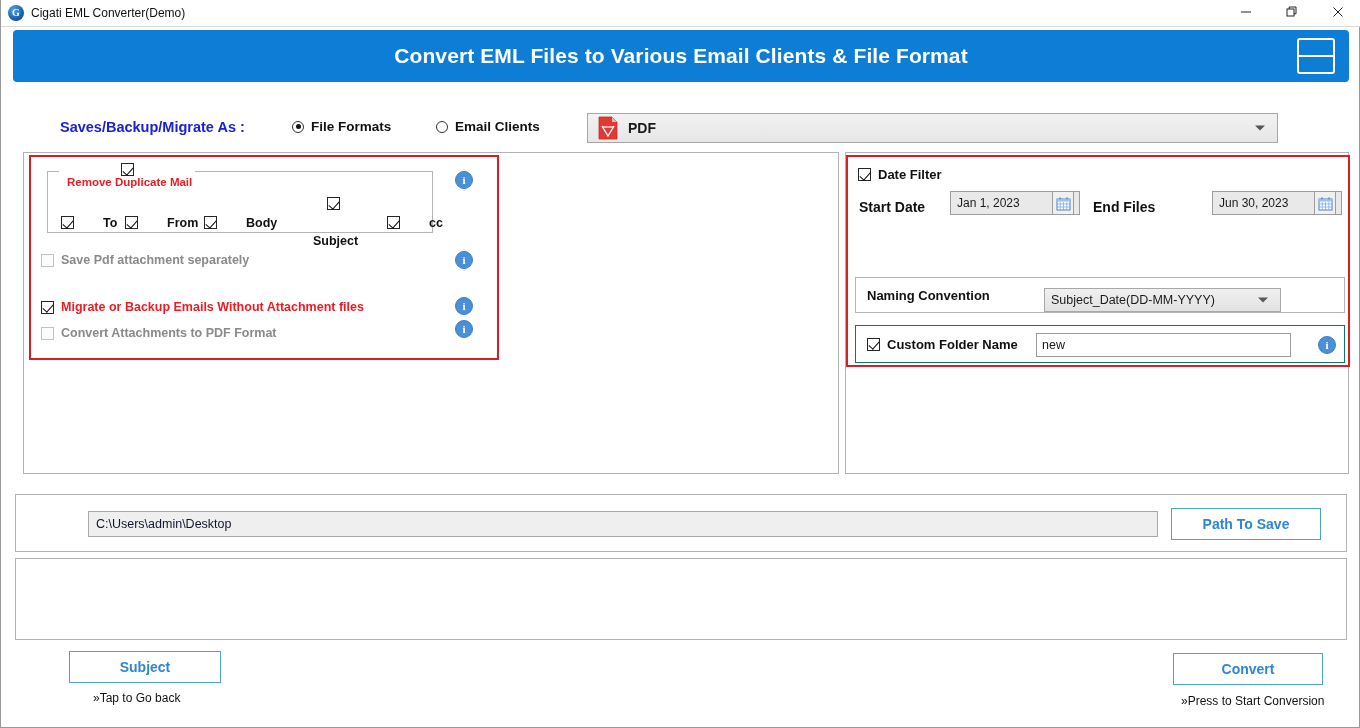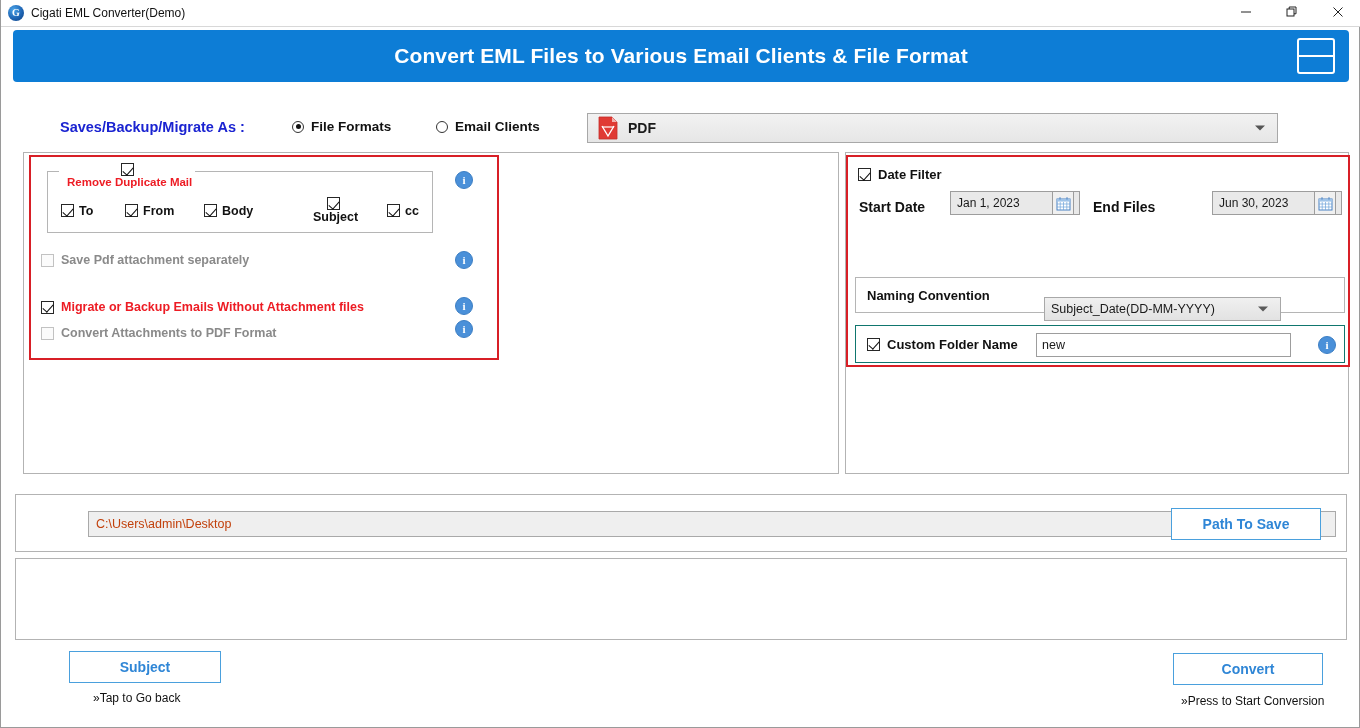--- a/index.html
+++ b/index.html
@@ -163,21 +163,21 @@
     background: #ffffff; padding: 0 3px;
     display: flex; align-items: center; flex-direction: column;
   }
   .dup-legend .lbl {
     color: #ed1c24; font-weight: bold; font-size: 11.5px; margin-left: 5px;
   }
   .dup-sub {
     position: absolute; left: 13px; top: 25px;
     display: flex; align-items: center;
   }
-  .dup-sub .cbitem { display: flex; align-items: center; margin-right: 6px; cursor: pointer; }
+  .dup-sub .cbitem { display: flex; align-items: center; margin-right: 6px; cursor: pointer; gap: 24px; }
   .dup-sub .cbtext { font-size: 12.5px; font-weight: bold; color: #111; margin-left: 5px; }
 
   .cb {
     width: 13px; height: 13px;
     border: 1px solid #262626;
     background: #ffffff;
     display: inline-block; position: relative; flex: 0 0 auto;
   }
   .cb.checked::after {
     content: "";
@@ -237,21 +237,21 @@
   }
 
   .naming-box {
     position: absolute; left: 7px; top: 120px;
     width: 490px; height: 36px;
     border: 1px solid #b5b5b5;
     display: flex; align-items: center;
   }
   .naming-label { font-size: 13px; font-weight: bold; color: #111; margin-left: 11px; }
   .naming-select {
-    position: absolute; left: 188px; top: 19px;
+    position: absolute; left: 188px; top: 10px;
     width: 237px; height: 24px;
     background: linear-gradient(#f0f0f0, #e2e2e2);
     border: 1px solid #a8a8a8;
     display: flex; align-items: center;
     font-size: 12.5px; color: #1a1a1a;
     padding-left: 6px; cursor: pointer;
   }
   .naming-select .select-caret { border-top-color: #5a5a5a; }
 
   .folder-box {
@@ -272,24 +272,24 @@
 
   
   .path-row {
     position: absolute; left: 14px; top: 494px;
     width: 1332px; height: 58px;
     background: #ffffff;
     border: 1px solid #b3b3b3;
   }
   .path-input {
     position: absolute; left: 72px; top: 16px;
-    width: 1248px; height: 26px;
+    width: 1070px; height: 26px;
     background: #efefef;
     border: 1px solid #a9a9a9;
-    font-size: 12.5px; color: #c2410c;
+    font-size: 12.5px; color: #0f172a;
     display: flex; align-items: center; padding-left: 7px;
     cursor: text;
   }
   .btn-outline {
     background: #ffffff;
     border: 1px solid #4aa0dd;
     color: #2f86d6;
     font-weight: bold;
     display: flex; align-items: center; justify-content: center;
     cursor: pointer;

